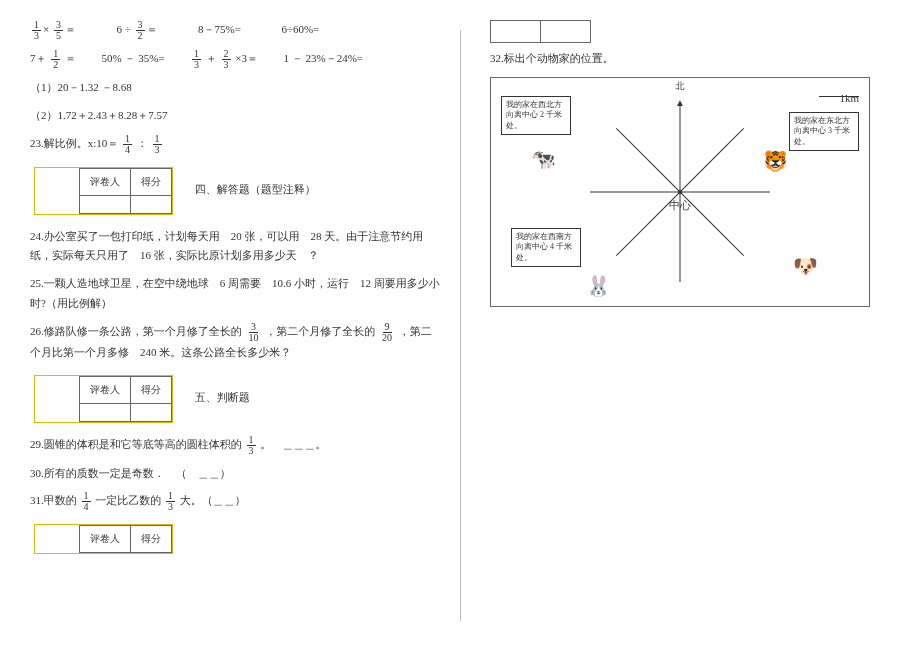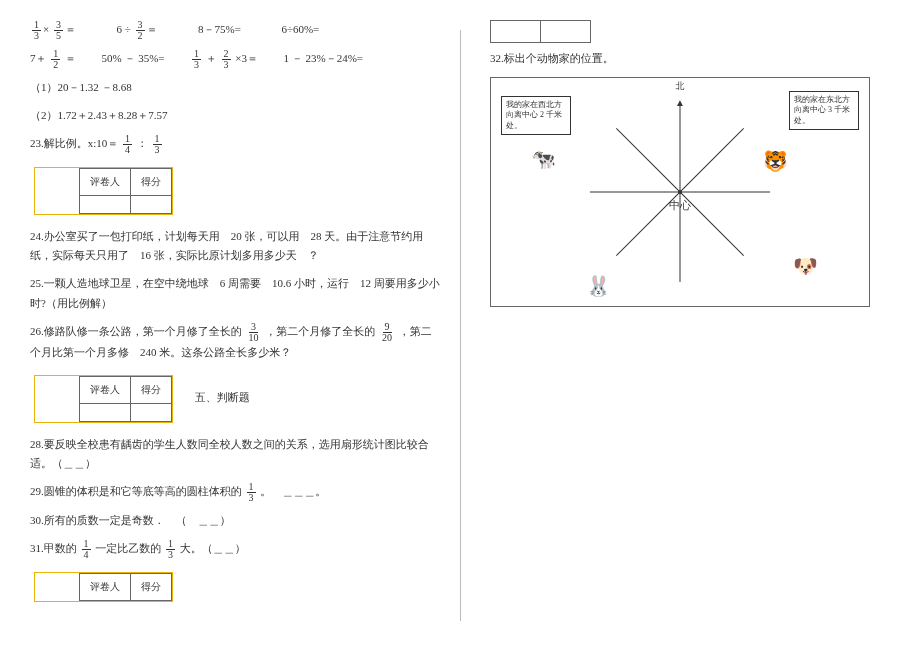--- a/index.html
+++ b/index.html
@@ -256,20 +256,21 @@
       <tbody>
           <tr>
         <td>评卷人</td>
         <td>得分</td>
       </tr>
       <tr>
             <td></td>
             <td></td>
           </tr>
     </tbody></table>
+    <span class="section-title">四、解答题（题型注释）</span>
   </div>
 
   <div class="line">24.办公室买了一包打印纸，计划每天用　20 张，可以用　28 天。由于注意节约用纸，实际每天只用了　16 张，实际比原计划多用多少天　？</div>
   <div class="line">25.一颗人造地球卫星，在空中绕地球　6 周需要　10.6 小时，运行　12 周要用多少小时?（用比例解）</div>
 
   <div class="line">
     <span>26.修路队修一条公路，第一个月修了全长的</span>
     <span class="frac">
       <span class="num">3</span>
       <span class="den">10</span>
@@ -291,21 +292,20 @@
         <td>得分</td>
       </tr>
       <tr>
             <td></td>
             <td></td>
           </tr>
     </tbody></table>
     <span class="section-title">五、判断题</span>
   </div>
 
-  <div class="line">28.要反映全校患有龋齿的学生人数同全校人数之间的关系，选用扇形统计图比较合适。（＿＿）</div>
 
   <div class="line">
     <span>29.圆锥的体积是和它等底等高的圆柱体积的</span>
     <span class="frac">
       <span class="num">1</span>
       <span class="den">3</span>
     </span>
     <span>。　＿＿＿。</span>
   </div>
 
@@ -363,21 +363,22 @@
       <div class="compass-line diag1"></div>
       <div class="compass-line diag2"></div>
       <div class="center-dot"></div>
       <div class="center-label">中心</div>
       <div style="position:absolute;left:50%;top:5px;transform:translateX(-50%);font-size:10px">▲</div>
     </div>
 
     <div class="speech" style="left:10px;top:18px">我的家在西北方向离中心 2 千米处。</div>
     <div class="animal" style="left:40px;top:68px">🐄</div>
 
-    <div class="speech" style="right:10px;top:13px">我的家在东北方向离中心 3 千米处。</div>
+    <div class="speech" style="right:10px;top:34px">我的家在东北方向离中心 3 千米处。</div>
     <div class="animal" style="right:80px;top:70px">🐯</div>
 
+    <div class="speech" style="left:20px;top:150px">我的家在西南方向离中心 4 千米处。</div>
     <div class="animal" style="left:95px;top:195px">🐰</div>
 
     <div class="animal" style="right:50px;top:175px">🐶</div>
   </div>
 
 </div>
 
 </body></html>

